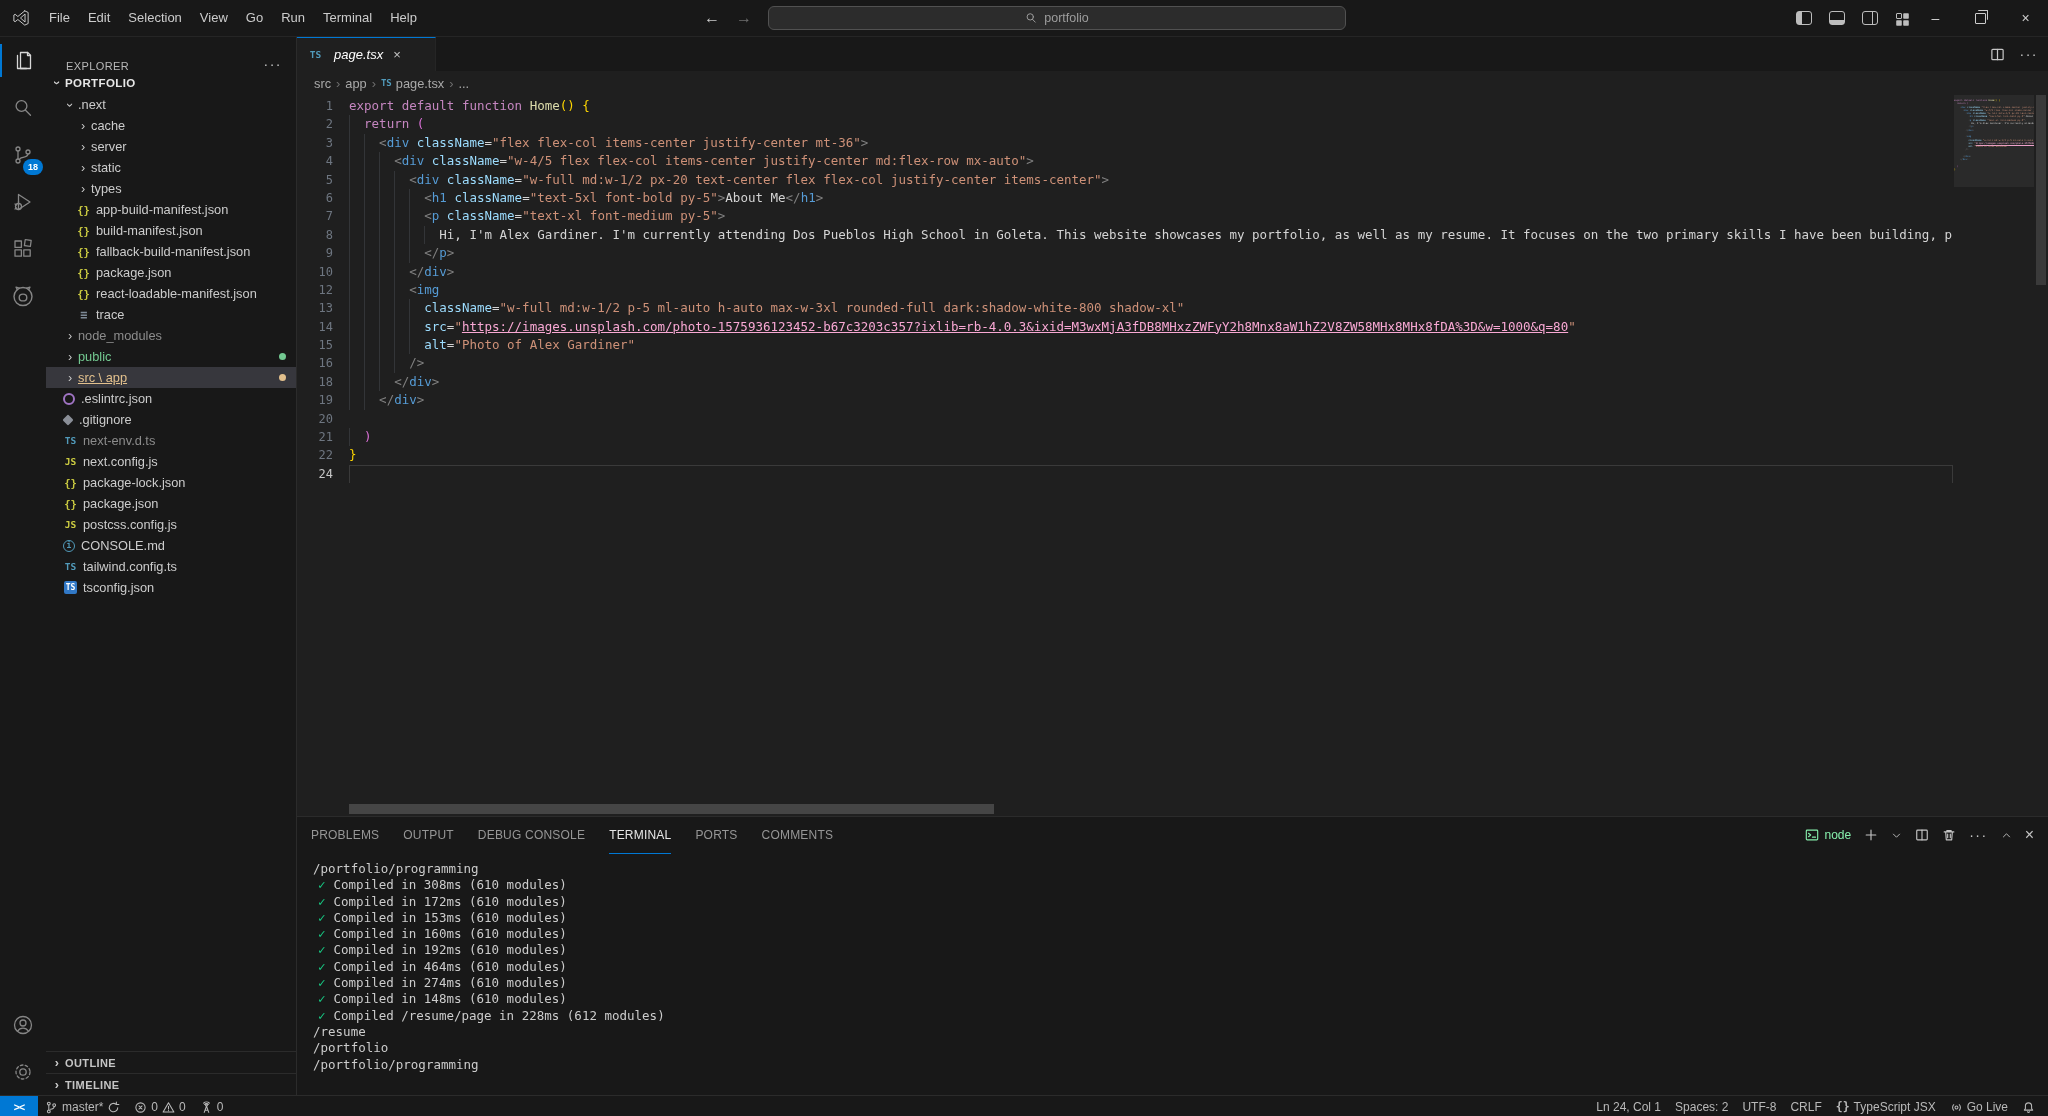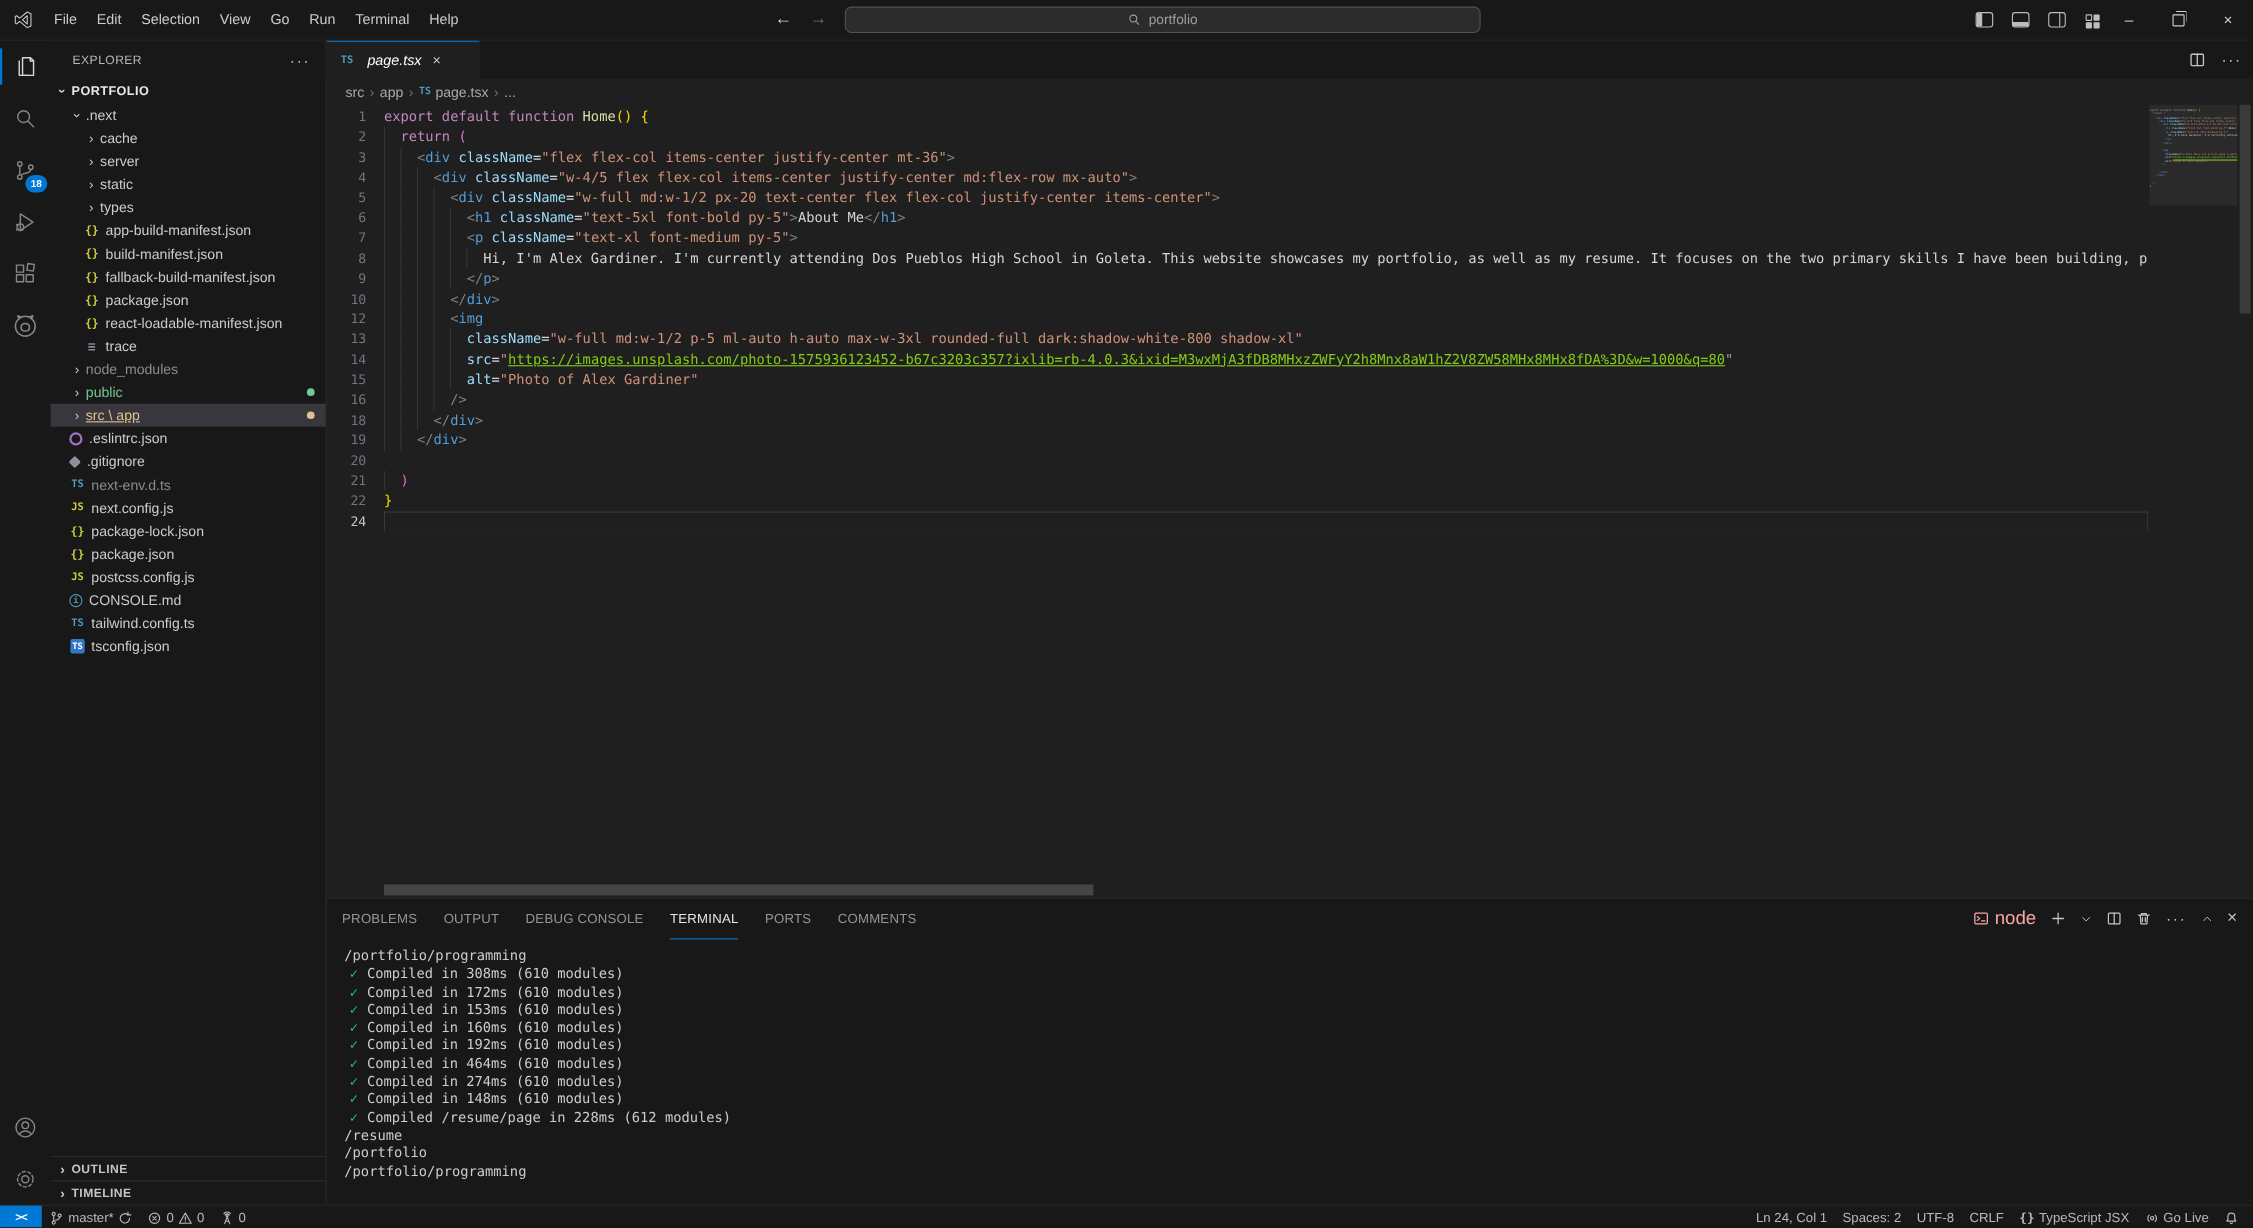--- a/index.html
+++ b/index.html
@@ -35,21 +35,21 @@
   .activitybar{width:46px;background:#181818;display:flex;flex-direction:column;align-items:stretch}
   .abtn{height:47px;display:flex;align-items:center;justify-content:center;color:#868686;position:relative;cursor:pointer}
   .abtn.active{color:#d7d7d7}
   .abtn.active::before{content:"";position:absolute;left:0;top:7px;bottom:7px;width:2px;background:#0078d4}
   .badge{position:absolute;right:3px;bottom:3px;background:#0078d4;color:#fff;font-size:9px;font-weight:bold;min-width:16px;height:16px;
        border-radius:9px;display:flex;align-items:center;justify-content:center;padding:0 2px}
   .ab-bottom{margin-top:auto;display:flex;flex-direction:column}
 
   
   .sidebar{width:250px;background:#181818;border-right:1px solid #2b2b2b;position:relative;font-size:12.8px;flex:none}
-  .sb-head{height:35px;display:flex;align-items:center;padding:0 14px 0 20px;color:#b8b8b8;font-size:11px;letter-spacing:.4px}
+  .sb-head{height:35px;display:flex;align-items:flex-end;padding:0 14px 0 20px;color:#b8b8b8;font-size:11px;letter-spacing:.4px}
   .sb-more{margin-left:auto;color:#cccccc;font-size:14px;letter-spacing:1px}
   .proj-row{height:22px;display:flex;align-items:center;font-weight:bold;color:#e7e7e7;font-size:11.5px;letter-spacing:.4px;padding-left:3px}
   .chev{width:16px;display:inline-flex;justify-content:center;color:#cccccc;font-size:12.5px;flex:none}
   .chev.exp{transform:rotate(90deg)}
   .trow{height:21px;display:flex;align-items:center;position:relative;color:#cccccc;cursor:pointer}
   .trow.sel{background:#37373d}
   .tlabel{white-space:nowrap}
   .tlabel.dim{color:#8c8c8c}
   .tlabel.green{color:#73c991}
   .tlabel.gold{color:#e2c08d}
@@ -84,37 +84,37 @@
   .code{position:absolute;left:0;top:2px;right:95px;overflow:hidden;
         font-family:"DejaVu Sans Mono",monospace;font-size:12.5px;line-height:18.4px}
   .cl{height:18.4px;position:relative;white-space:pre}
   .ln{display:inline-block;width:36px;text-align:right;padding-right:16px;color:#6e7681;font-size:12px;vertical-align:top}
   .cl.cur .ln{color:#c6c6c6}
   .cl.cur::after{content:"";position:absolute;left:52px;right:0;top:0;height:17px;border:1px solid #3a3a3a}
   .lc{position:relative;display:inline-block;white-space:pre}
   .ig{position:absolute;top:0;bottom:0;width:0;border-left:1px solid #333538}
   .c-kw{color:#c586c0}.c-fn{color:#dcdcaa}.c-tag{color:#569cd6}.c-attr{color:#9cdcfe}.c-str{color:#ce9178}
   .c-tagb{color:#808080}.c-txt{color:#d4d4d4}.c-pb{color:#ffd700}.c-pp{color:#da70d6}.c-op{color:#d4d4d4}.c-pl{color:#d4d4d4}
-  .c-lnk{color:#84cc16;text-decoration:underline}
+  .c-lnk{color:#f9a8d4;text-decoration:underline}
 
   .minimap{position:absolute;top:4px;right:14px;width:80px;font-family:"DejaVu Sans Mono",monospace;
            font-size:2.4px;line-height:3.3px;white-space:pre;overflow:hidden;opacity:.95}
   .mslider{position:absolute;top:0;right:14px;width:80px;height:92px;background:rgba(121,121,121,.12)}
   .vscroll{position:absolute;top:0;right:0;width:14px;bottom:0}
   .vthumb{position:absolute;top:0;left:2px;right:2px;height:190px;background:rgba(121,121,121,.3)}
   .hscroll{position:absolute;left:52px;bottom:2px;width:645px;height:10px;background:rgba(121,121,121,.42)}
 
   
   .panel{height:278px;border-top:1px solid #2b2b2b;background:#181818;display:flex;flex-direction:column}
   .panel-header{height:36px;display:flex;align-items:center;position:relative}
   .ptabs{display:flex;gap:24px;margin-left:14px;height:100%;align-items:center}
   .ptab{font-size:12px;color:#969696;height:100%;display:flex;align-items:center;border-bottom:1px solid transparent;cursor:pointer;letter-spacing:.2px}
   .ptab.active{color:#e7e7e7;border-bottom-color:#0078d4}
   .panel-actions{position:absolute;right:14px;top:0;height:36px;display:flex;align-items:center;gap:13px;color:#c5c5c5}
-  .node-chip{display:flex;align-items:center;gap:5px;font-size:17px;color:#fca5a5}
+  .node-chip{display:flex;align-items:center;gap:5px;font-size:12px;color:#86efac}
   .terminal{flex:1;padding:8px 0 0 16px;font-family:"DejaVu Sans Mono",monospace;font-size:12.5px;line-height:16.3px;color:#cccccc;overflow:hidden}
   .tline{white-space:pre}
   .tline.ok{padding-left:5px}
   .check{color:#17c983;margin-right:8px}
 
   
   .statusbar{height:22px;background:#181818;border-top:1px solid #2b2b2b;display:flex;align-items:center;font-size:12px;color:#b9b9b9}
   .remote{width:38px;height:100%;background:#0078d4;color:#fff;display:flex;align-items:center;justify-content:center;
           font-weight:bold;font-size:10.5px;letter-spacing:-1px;cursor:pointer}
   .sb-item{display:flex;align-items:center;gap:4px;padding:0 7px;height:100%;cursor:pointer}

